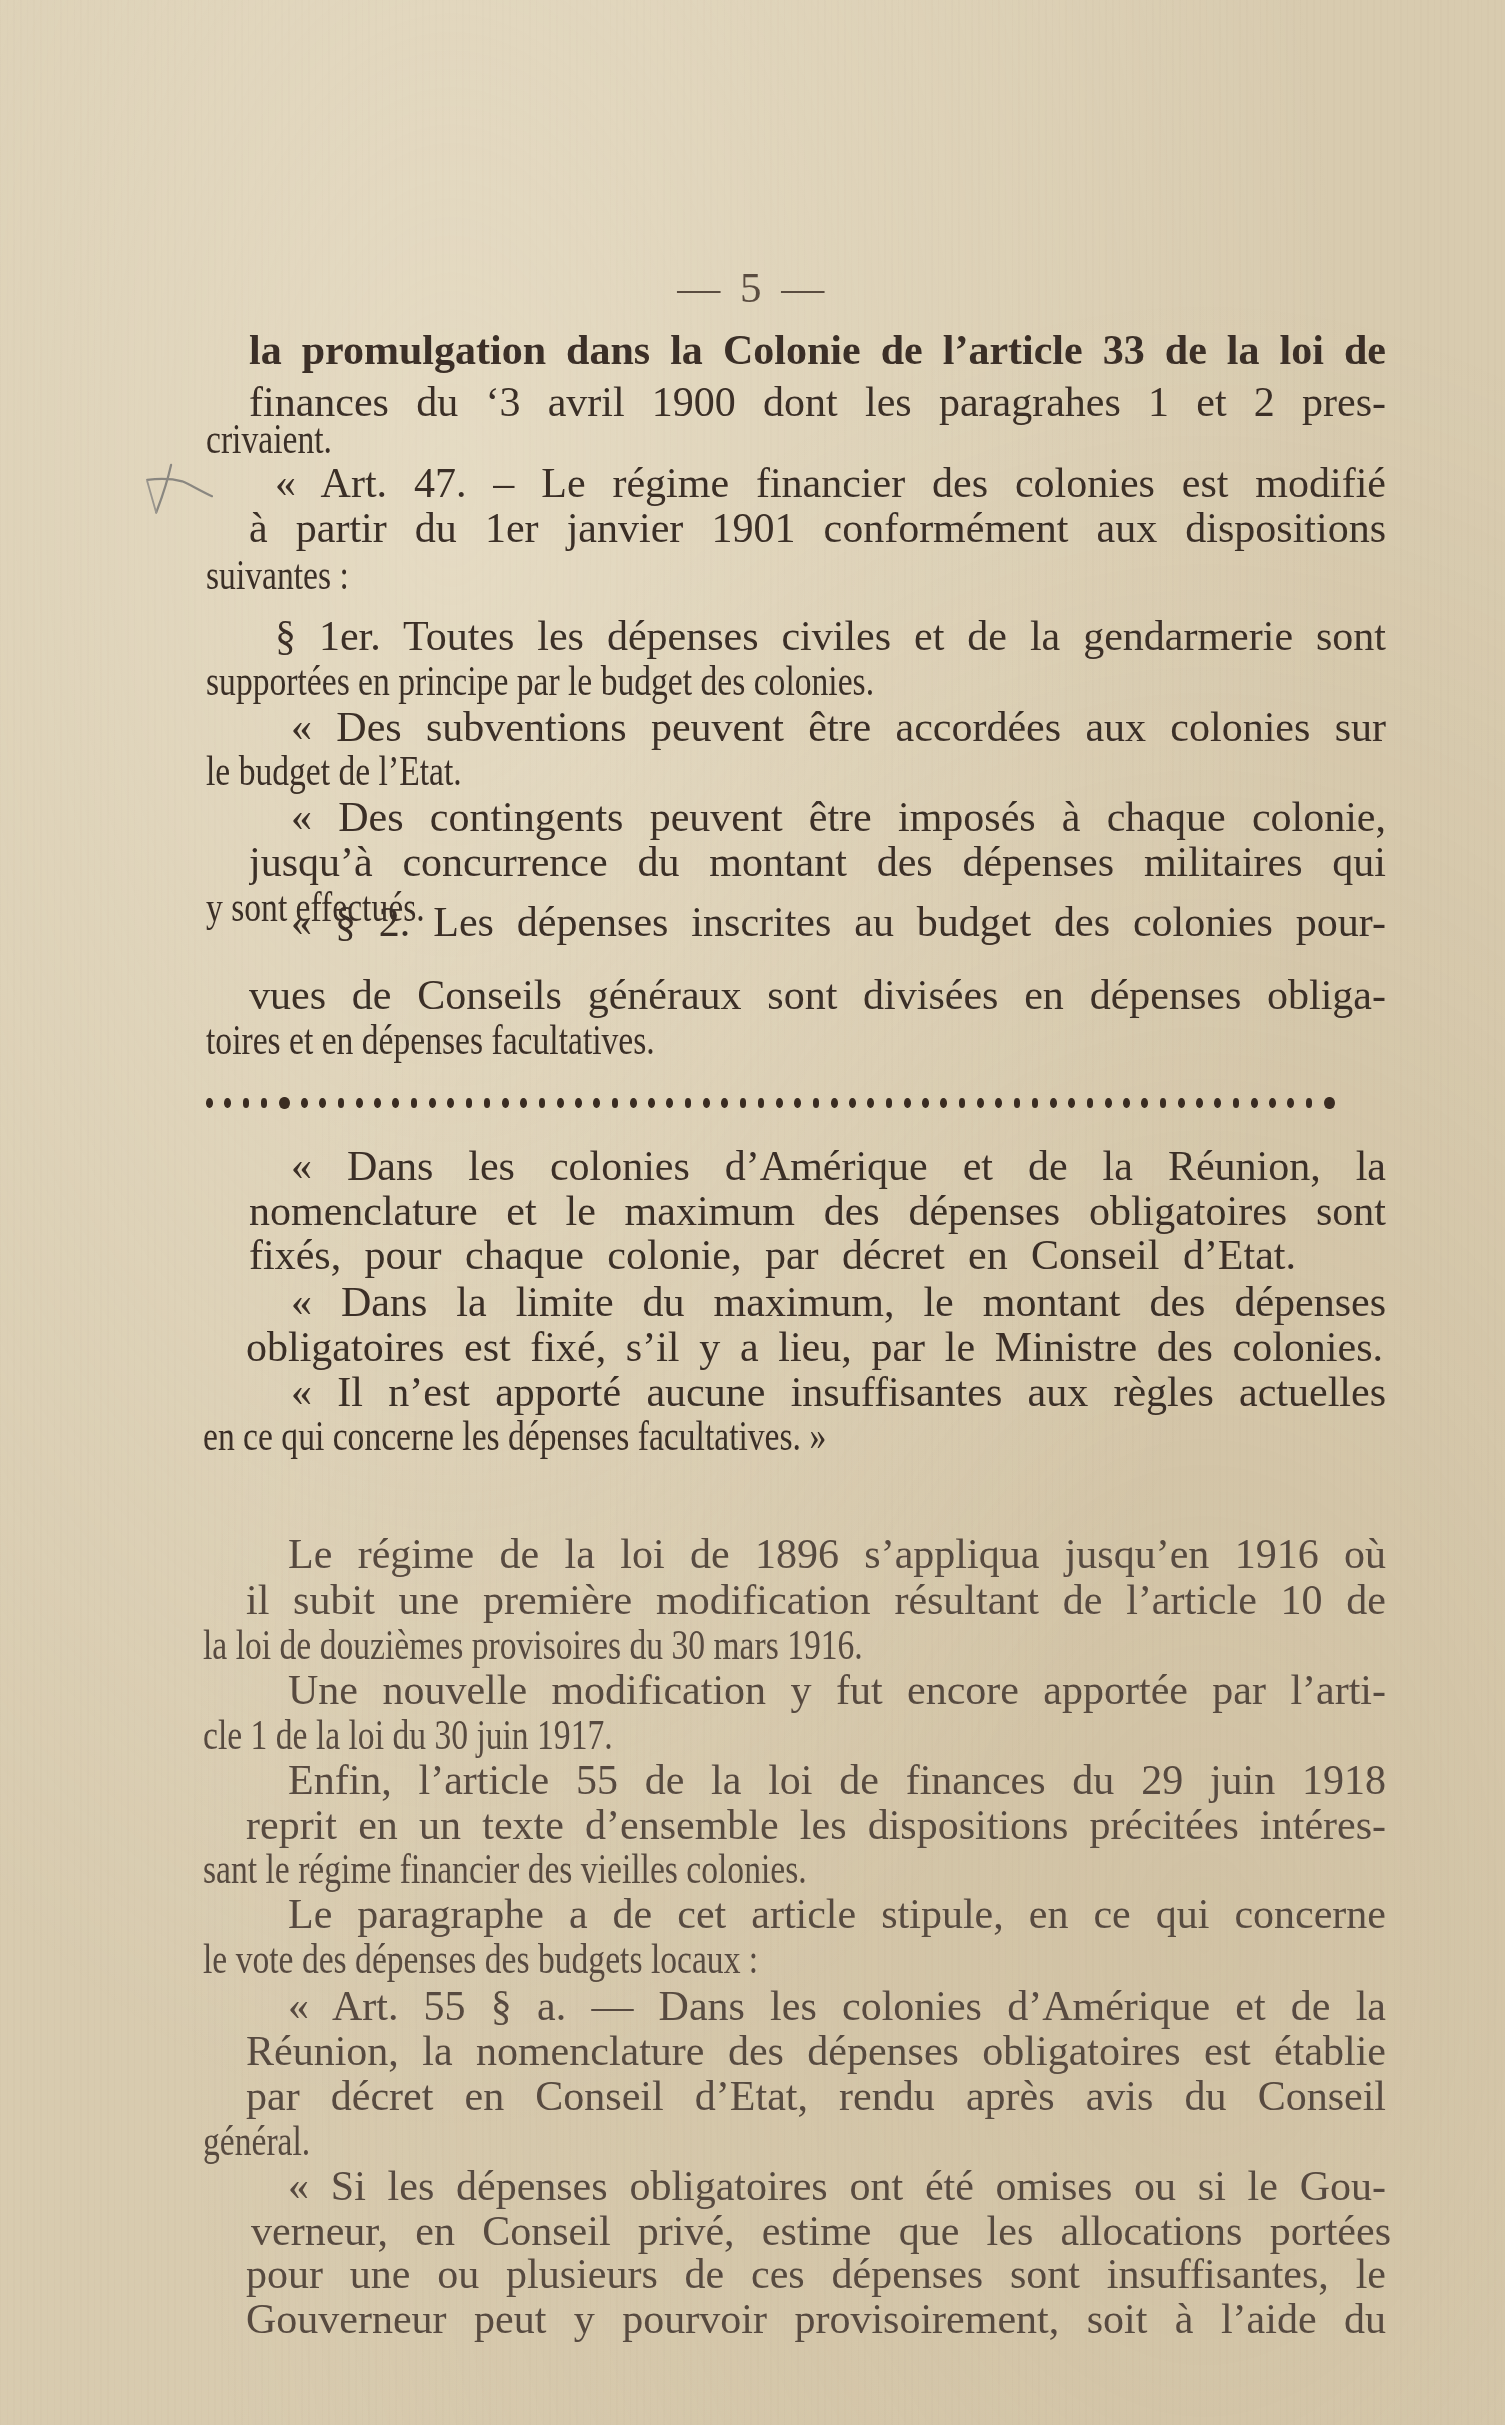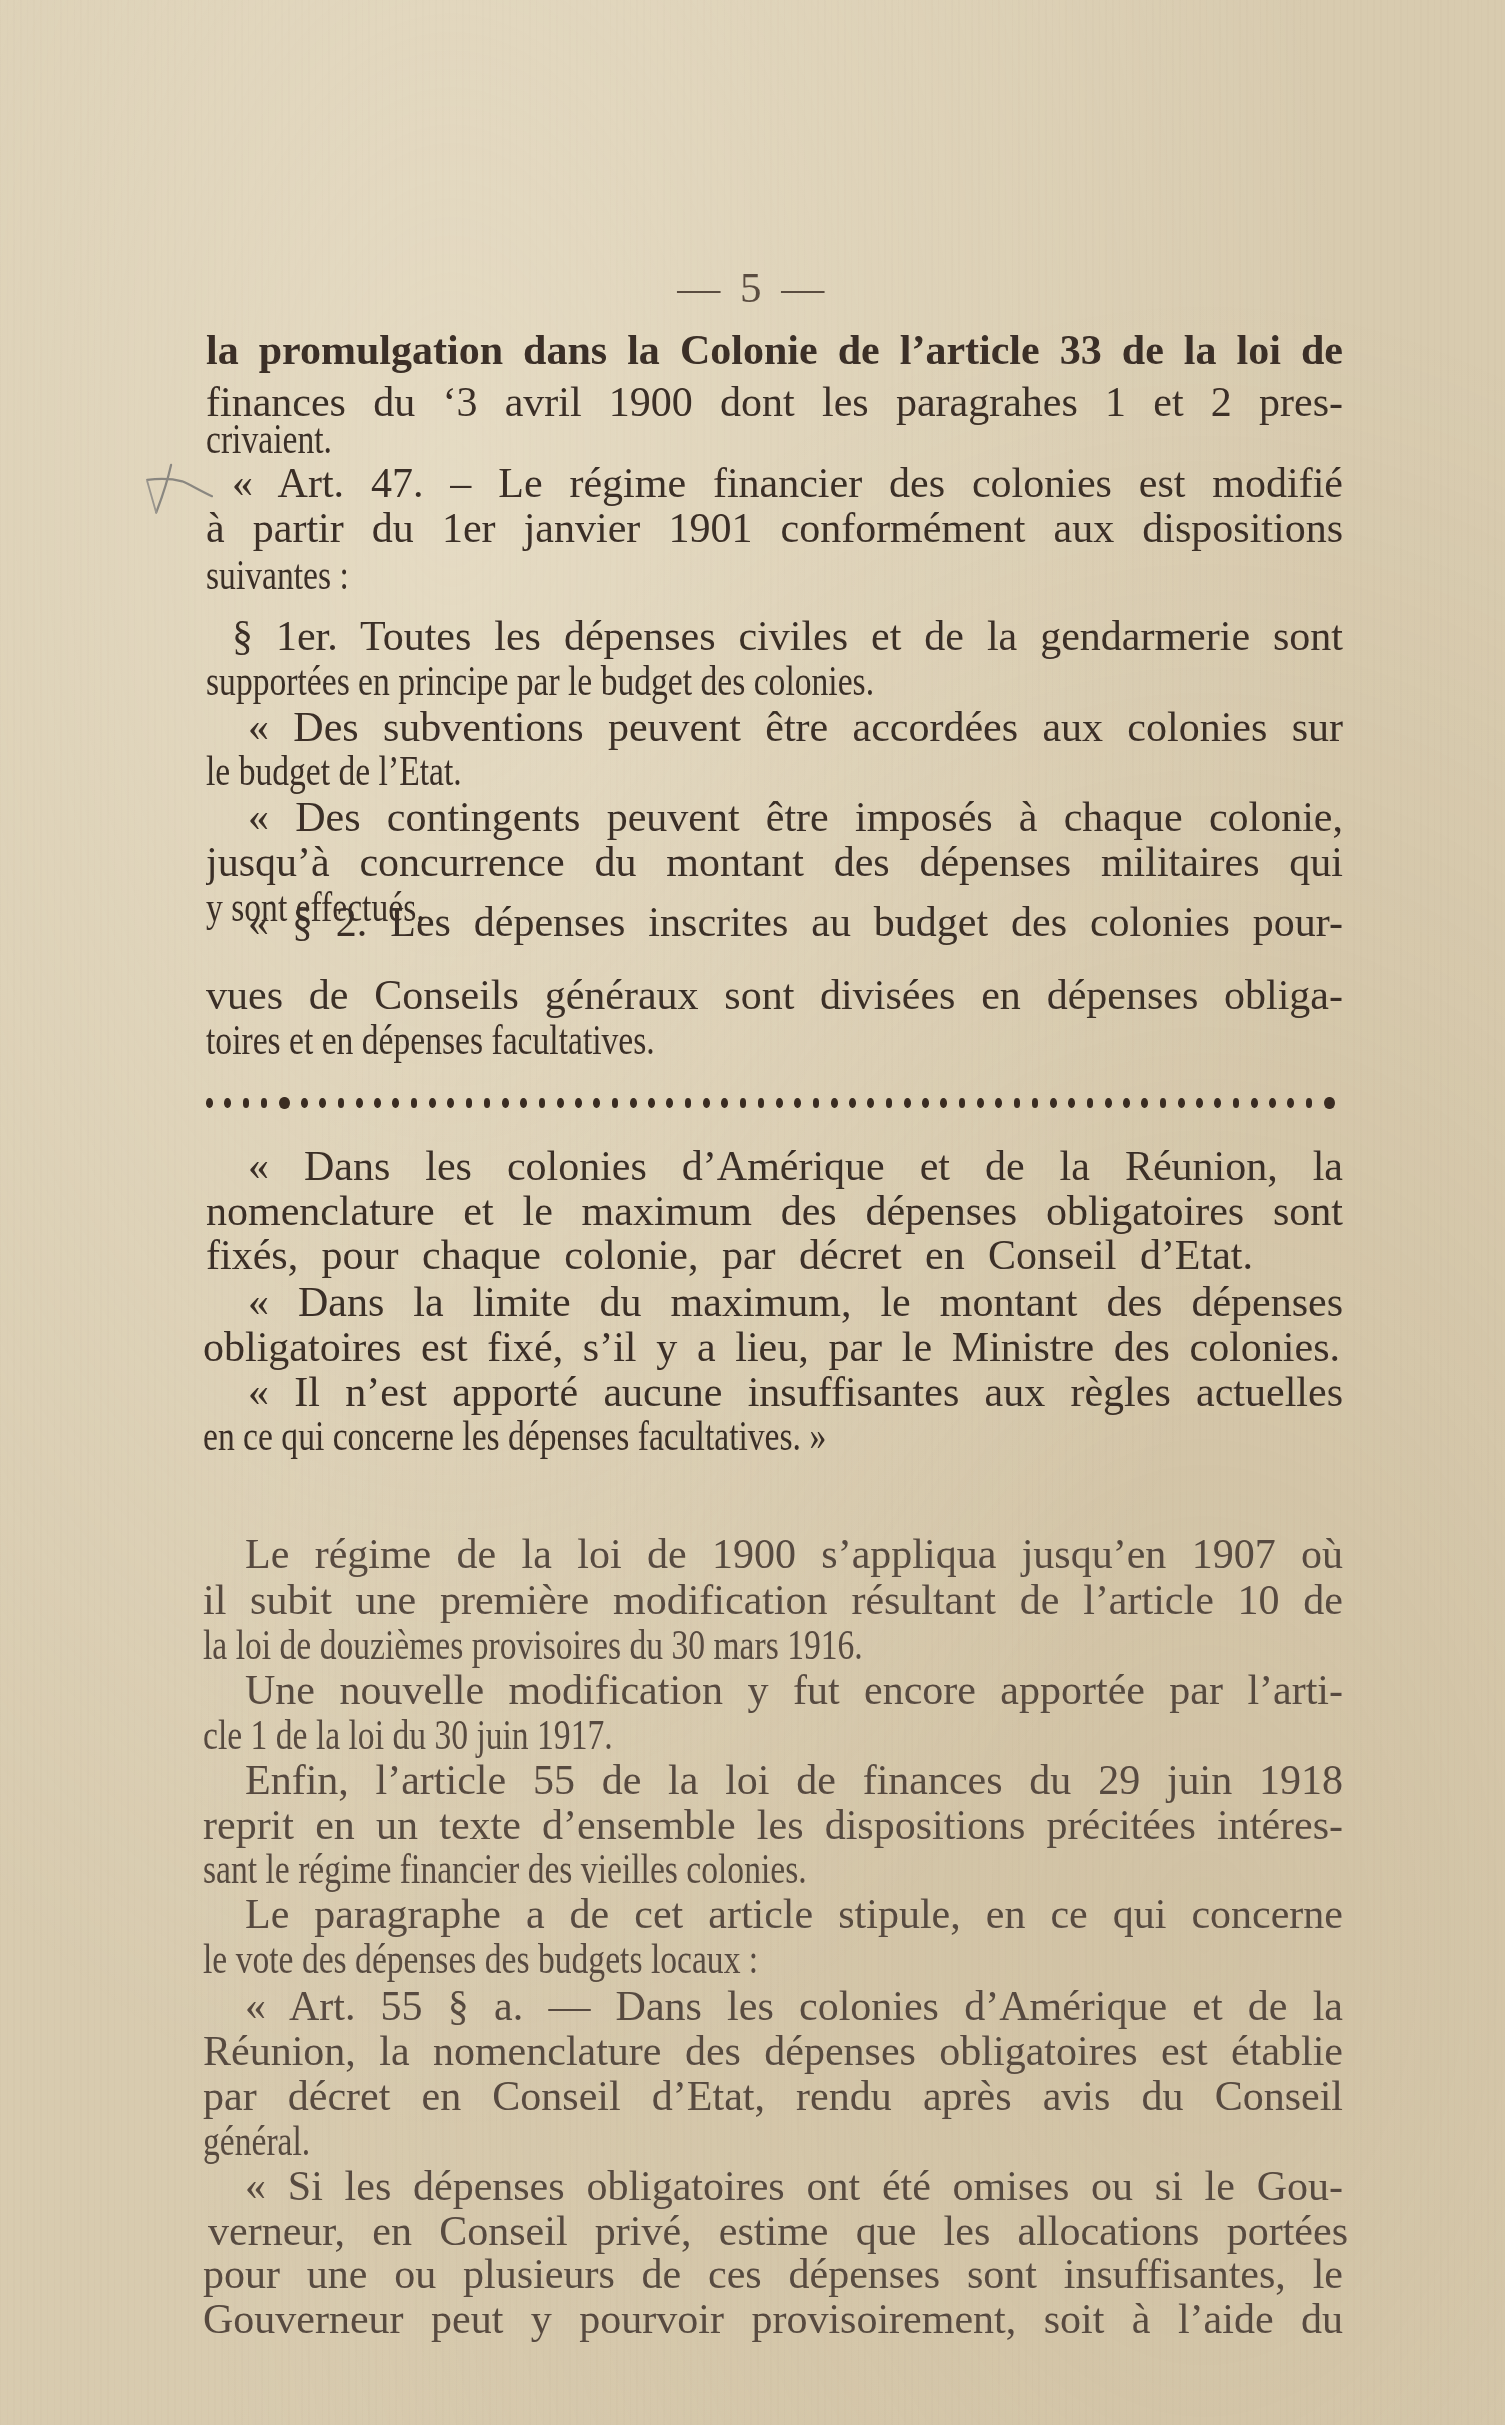--- a/index.html
+++ b/index.html
@@ -17,21 +17,21 @@
     position: absolute; left: 0; width: 1506px; top: 263px;
     text-align: center; font-size: 43px; color: #5a4c40; letter-spacing: 4.5px;
   }
   .line {
     position: absolute; height: 45px; line-height: 45px;
     font-size: 42px; white-space: nowrap;
     transform-origin: left center;
   }
   .just {
     text-align: justify; text-align-last: justify;
-    white-space: normal; overflow: hidden;
+    white-space: normal; overflow: hidden; margin-left: 43px;
   }
   .dots {
     position: absolute; left: 206px; width: 1129px; top: 1088px; height: 30px;
     display: flex; justify-content: space-between; align-items: center;
   }
   .dot { width: 6.7px; height: 9.7px; border-radius: 50%; background: #3a2c22; display: block; }
   .dot.big { width: 10.5px; height: 12.7px; }
   .margin-mark {
     position: absolute; left: 141px; top: 456px; width: 75px; height: 67px;
   }
@@ -138,21 +138,21 @@
     <div class="line just" style="left: 248px; width: 1095px; top: 1144px; white-space: normal; transform: scaleX(1); height: 45px;">« Dans les colonies d’Amérique et de la Réunion, la</div>
     <div class="line just" style="left: 206px; width: 1137px; top: 1189px; white-space: normal; transform: scaleX(1); height: 45px;">nomenclature et le maximum des dépenses obligatoires sont</div>
     <div class="line just" style="left: 206px; width: 1047px; top: 1233px; white-space: normal; transform: scaleX(1); height: 45px;">fixés, pour chaque colonie, par décret en Conseil d’Etat.</div>
     <div class="line just" style="left: 248px; width: 1095px; top: 1280px; white-space: normal; transform: scaleX(1); height: 45px;">« Dans la limite du maximum, le montant des dépenses</div>
     <div class="line just" style="left: 203px; width: 1137px; top: 1325px; white-space: normal; transform: scaleX(1); height: 45px;">obligatoires est fixé, s’il y a lieu, par le Ministre des colonies.</div>
     <div class="line just" style="left: 248px; width: 1095px; top: 1370px; white-space: normal; transform: scaleX(1); height: 45px;">« Il n’est apporté aucune insuffisantes aux règles actuelles</div>
     <div class="line" style="left: 203px; top: 1414px; white-space: nowrap; transform: scaleX(0.8);">en ce qui concerne les dépenses facultatives. »</div>
   </div>
 
   <div class="faded">
-    <div class="line just" style="left: 245px; width: 1098px; top: 1532px; white-space: normal; transform: scaleX(1); height: 45px;">Le régime de la loi de 1900 s’appliqua jusqu’en 1907 où</div>
+    <div class="line just" style="left: 245px; width: 1098px; top: 1532px; white-space: normal; transform: scaleX(1); height: 45px;">Le régime de la loi de 1896 s’appliqua jusqu’en 1916 où</div>
     <div class="line just" style="left: 203px; width: 1140px; top: 1578px; white-space: normal; transform: scaleX(1); height: 45px; font-family: Liberation Serif, serif;">il subit une première modification résultant de l’article 10 de</div>
     <div class="line" style="left: 203px; top: 1623px; white-space: nowrap; transform: scaleX(0.8);">la loi de douzièmes provisoires du 30 mars 1916.</div>
     <div class="line just" style="left: 245px; width: 1098px; top: 1668px; white-space: normal; transform: scaleX(1); height: 45px;">Une nouvelle modification y fut encore apportée par l’arti-</div>
     <div class="line" style="left: 203px; top: 1713px; white-space: nowrap; transform: scaleX(0.8);">cle 1 de la loi du 30 juin 1917.</div>
     <div class="line just" style="left: 245px; width: 1098px; top: 1758px; white-space: normal; transform: scaleX(1); height: 45px;">Enfin, l’article 55 de la loi de finances du 29 juin 1918</div>
     <div class="line just" style="left: 203px; width: 1140px; top: 1803px; white-space: normal; transform: scaleX(1); height: 45px;">reprit en un texte d’ensemble les dispositions précitées intéres-</div>
     <div class="line" style="left: 203px; top: 1847px; white-space: nowrap; transform: scaleX(0.8);">sant le régime financier des vieilles colonies.</div>
     <div class="line just" style="left: 245px; width: 1098px; top: 1892px; white-space: normal; transform: scaleX(1); height: 45px;">Le paragraphe a de cet article stipule, en ce qui concerne</div>
     <div class="line" style="left: 203px; top: 1937px; white-space: nowrap; transform: scaleX(0.8);">le vote des dépenses des budgets locaux :</div>
     <div class="line just" style="left: 245px; width: 1098px; top: 1984px; white-space: normal; transform: scaleX(1); height: 45px;">« Art. 55 § a. — Dans les colonies d’Amérique et de la</div>

